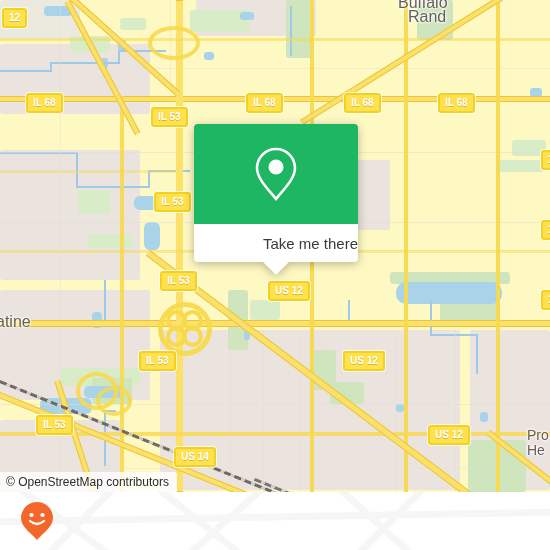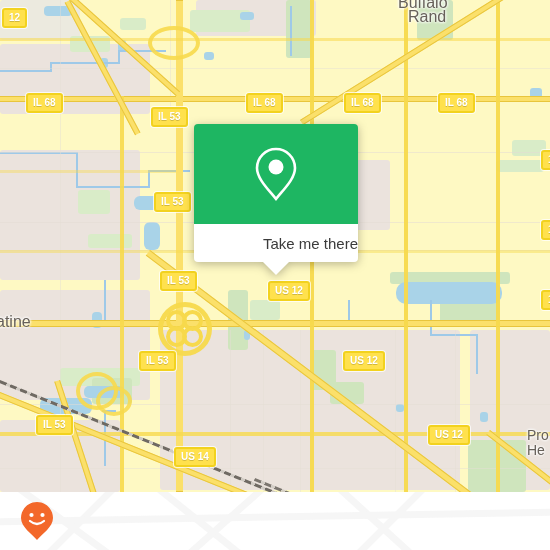--- a/index.html
+++ b/index.html
@@ -269,20 +269,21 @@
           <path d="M23 4 C12.5 4 4 12.5 4 23 C4 34 16 45 23 54 C30 45 42 34 42 23 C42 12.5 33.5 4 23 4 Z" fill="none" stroke="#ffffff" stroke-width="2.6"></path>
           <circle cx="23" cy="22" r="7.5" fill="#ffffff"></circle>
         </svg>
       </div>
       <div class="callout-bottom">
         <span>Take me there</span>
       </div>
       <div class="callout-tail"></div>
     </div>
 
+    <div class="attrib">© OpenStreetMap contributors</div>
   </div>
 
   <div class="footer">
     <svg class="footer-watermark" width="550" height="58" viewBox="0 0 550 58">
       <g stroke="#efefef" stroke-width="7" fill="none">
         <path d="M10 -10 L120 70"></path>
         <path d="M120 -10 L40 70"></path>
         <path d="M150 -10 L250 70"></path>
         <path d="M270 -10 L180 70"></path>
         <path d="M330 -12 L420 70"></path>

